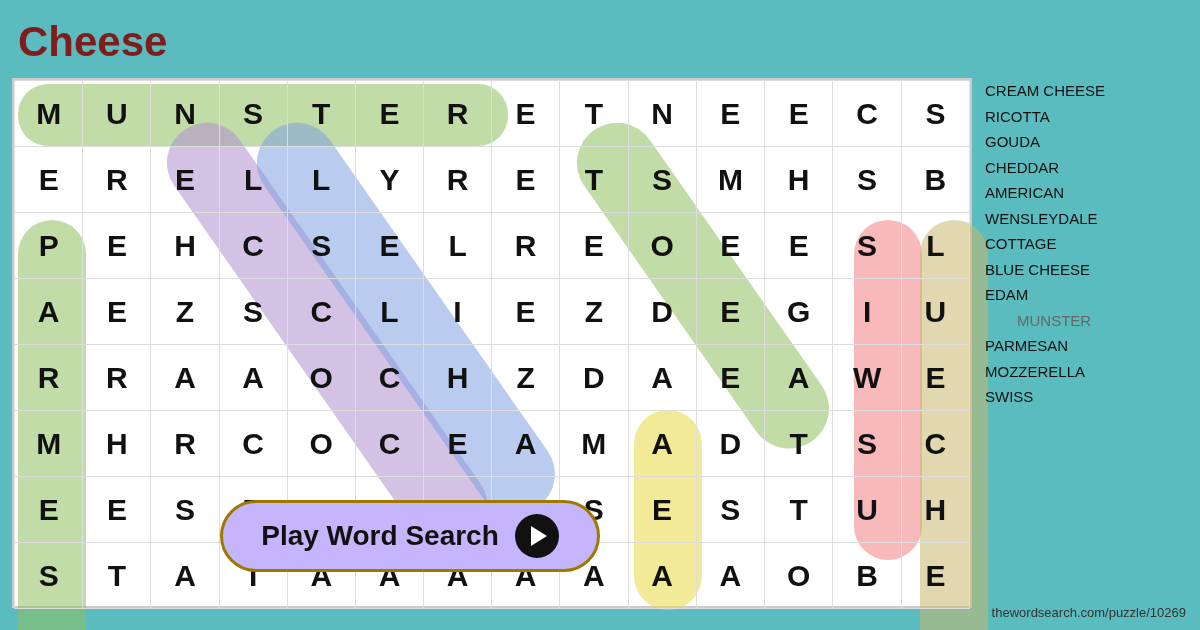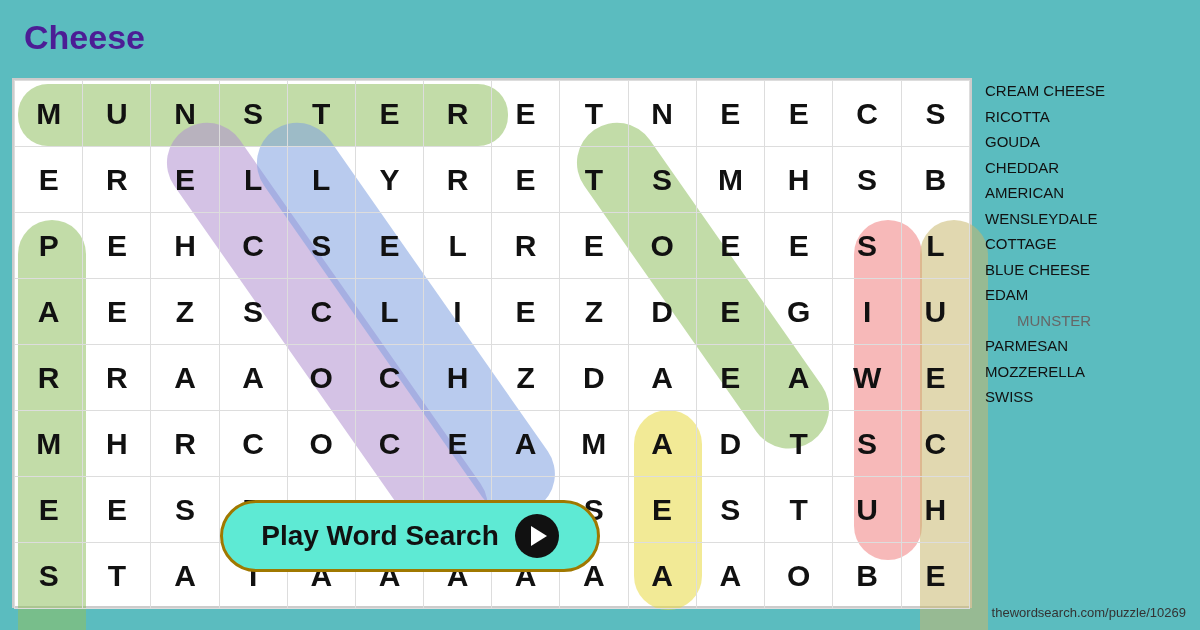--- a/index.html
+++ b/index.html
@@ -8,24 +8,24 @@
       height: 630px;
       background-color: #5bbcbf;
       font-family: Arial, sans-serif;
       overflow: hidden;
       position: relative;
     }
 
     #title {
       position: absolute;
       top: 18px;
-      left: 24px;
-      font-size: 34px;
+      left: 18px;
+      font-size: 42px;
       font-weight: bold;
-      color: #4c1d95;
+      color: #7f1d1d;
     }
 
     #puzzle-container {
       position: absolute;
       top: 78px;
       left: 12px;
       width: 960px;
       height: 530px;
       background: white;
       border: 2px solid #ccc;
@@ -170,21 +170,21 @@
       margin-left: 32px;
     }
 
     
     #play-btn {
       position: absolute;
       bottom: 58px;
       left: 220px;
       width: 380px;
       height: 72px;
-      background: #5eead4;
+      background: #c4b5fd;
       border-radius: 36px;
       display: flex;
       align-items: center;
       justify-content: center;
       gap: 16px;
       cursor: pointer;
       z-index: 10;
       border: 3px solid #a07800;
     }
 

